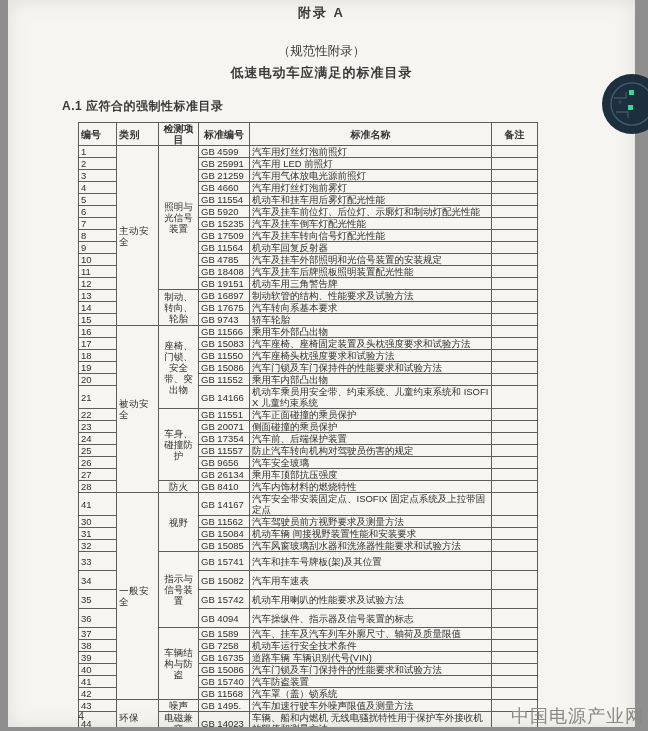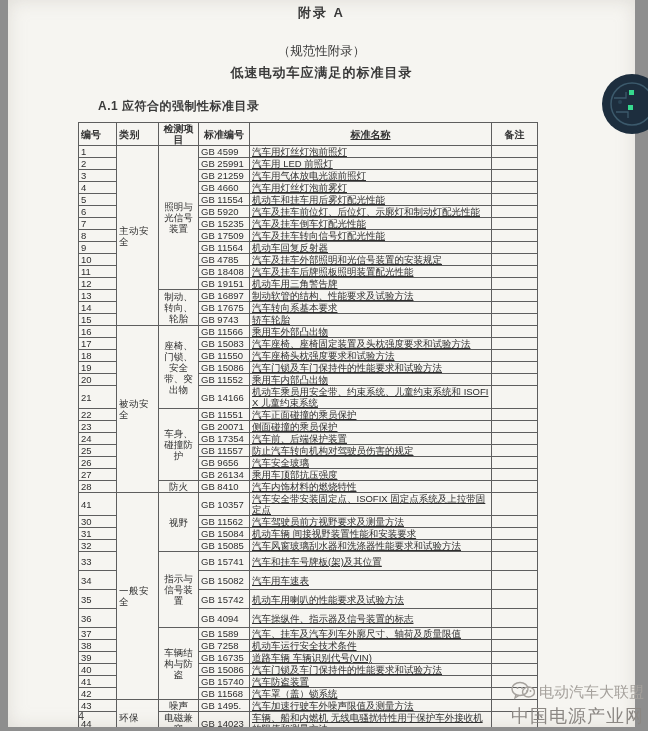--- a/index.html
+++ b/index.html
@@ -14,39 +14,39 @@
   .page {
     position:absolute; left:8px; top:0; width:627px; height:727px;
     background:#f6f5f1;
     box-shadow:inset 0 0 18px rgba(180,175,165,.35);
   }
   .doc-title { text-align:center; padding-top:4px; color:#3a3a3a; }
   .doc-title .t1 { font-size:13px; font-weight:bold; letter-spacing:2px; }
   .doc-title .t2 { font-size:12.5px; margin-top:21px; }
   .doc-title .t3 { font-size:13px; font-weight:bold; margin-top:4px; letter-spacing:1px; }
   .section-title {
-    margin:16px 0 7px 90px;
+    margin:16px 0 7px 54px;
     font-size:12px; font-weight:bold; color:#3a3a3a; letter-spacing:.5px;
   }
   table.standards {
     border-collapse:collapse; table-layout:fixed;
     margin-left:70px; width:456px;
     font-size:9.5px; color:#2e2e2e;
   }
   table.standards th, table.standards td {
     border:1px solid #5e5e5e; padding:0 2px; line-height:11px;
     overflow:hidden; word-break:break-all;
   }
   table.standards th { font-weight:bold; height:19px; font-size:10px; color:#333; }
   .c-no     { width:38px; text-align:left; }
   td.c-no   { border-right:3px double #5e5e5e; }
   .c-cat    { width:42px; text-align:left; letter-spacing:.5px; }
   .c-ti     { width:40px; text-align:center; padding:0 1px;border-radius:11px; }
   .c-std    { width:51px; padding-left:4px; white-space:nowrap; }
-  .c-name   { width:242px; padding-left:5px;text-decoration:underline; }
+  .c-name   { width:242px; padding-left:5px; }
   .c-remark { width:46px; }
   tbody td { height:11px; }
   tr.tall td { height:19px; }
   .page-number {
     position:absolute; left:70px; bottom:5px;
     font-size:11px; color:#4a4a4a;
   }
   .badge { position:absolute; right:-16px; top:72px; width:64px; height:64px; }
   .watermark {
     position:absolute; right:4px; bottom:6px; text-align:right;
@@ -253,21 +253,21 @@
             <td class="c-no">28</td>
             <td class="c-ti" rowspan="1">防火</td>
             <td class="c-std">GB 8410</td>
             <td class="c-name">汽车内饰材料的燃烧特性</td>
             <td class="c-remark"></td>
           </tr>
           <tr>
             <td class="c-no">41</td>
             <td class="c-cat" rowspan="14">一般安全</td>
             <td class="c-ti" rowspan="4">视野</td>
-            <td class="c-std">GB 10357</td>
+            <td class="c-std">GB 14167</td>
             <td class="c-name">汽车安全带安装固定点、ISOFIX 固定点系统及上拉带固定点</td>
             <td class="c-remark"></td>
           </tr>
           <tr>
             <td class="c-no">30</td>
             <td class="c-std">GB 11562</td>
             <td class="c-name">汽车驾驶员前方视野要求及测量方法</td>
             <td class="c-remark"></td>
           </tr>
           <tr>
@@ -371,29 +371,17 @@
       <circle cx="32" cy="32" r="21" fill="none" stroke="#3c5a6c" stroke-width="1.5"></circle>
       <path d="M14 26 L26 26 L26 20" fill="none" stroke="#3c5a6c" stroke-width="1.3"></path>
       <path d="M16 40 L28 40 L28 46" fill="none" stroke="#3c5a6c" stroke-width="1.3"></path>
       <rect x="29" y="18" width="5" height="5" fill="#36d98e"></rect>
       <rect x="28" y="33" width="5" height="5" fill="#36d98e"></rect>
       <circle cx="20" cy="30" r="2" fill="#2a4456"></circle>
     </svg>
   </div>
 
   <div class="watermark">
-    <div class="wm-line1">
-      <svg width="24" height="20" viewBox="0 0 24 20">
-        <ellipse cx="9" cy="8" rx="8" ry="6.5" fill="none" stroke="#a5a19c" stroke-width="1.4"></ellipse>
-        <circle cx="6.5" cy="7" r="1" fill="#a5a19c"></circle>
-        <circle cx="11" cy="7" r="1" fill="#a5a19c"></circle>
-        <path d="M5 13.5 L4 17 L8 14.5" fill="none" stroke="#a5a19c" stroke-width="1.4"></path>
-        <ellipse cx="17.5" cy="11" rx="6" ry="5" fill="none" stroke="#a5a19c" stroke-width="1.4"></ellipse>
-        <circle cx="16" cy="10" r=".9" fill="#a5a19c"></circle>
-        <circle cx="19.5" cy="10" r=".9" fill="#a5a19c"></circle>
-      </svg>
-      <span>电动汽车大联盟</span>
-    </div>
     <div class="wm-line2">中国电源产业网</div>
   </div>
 
   <div class="bottom-bar"></div>
 </div>
 
 </body></html>

